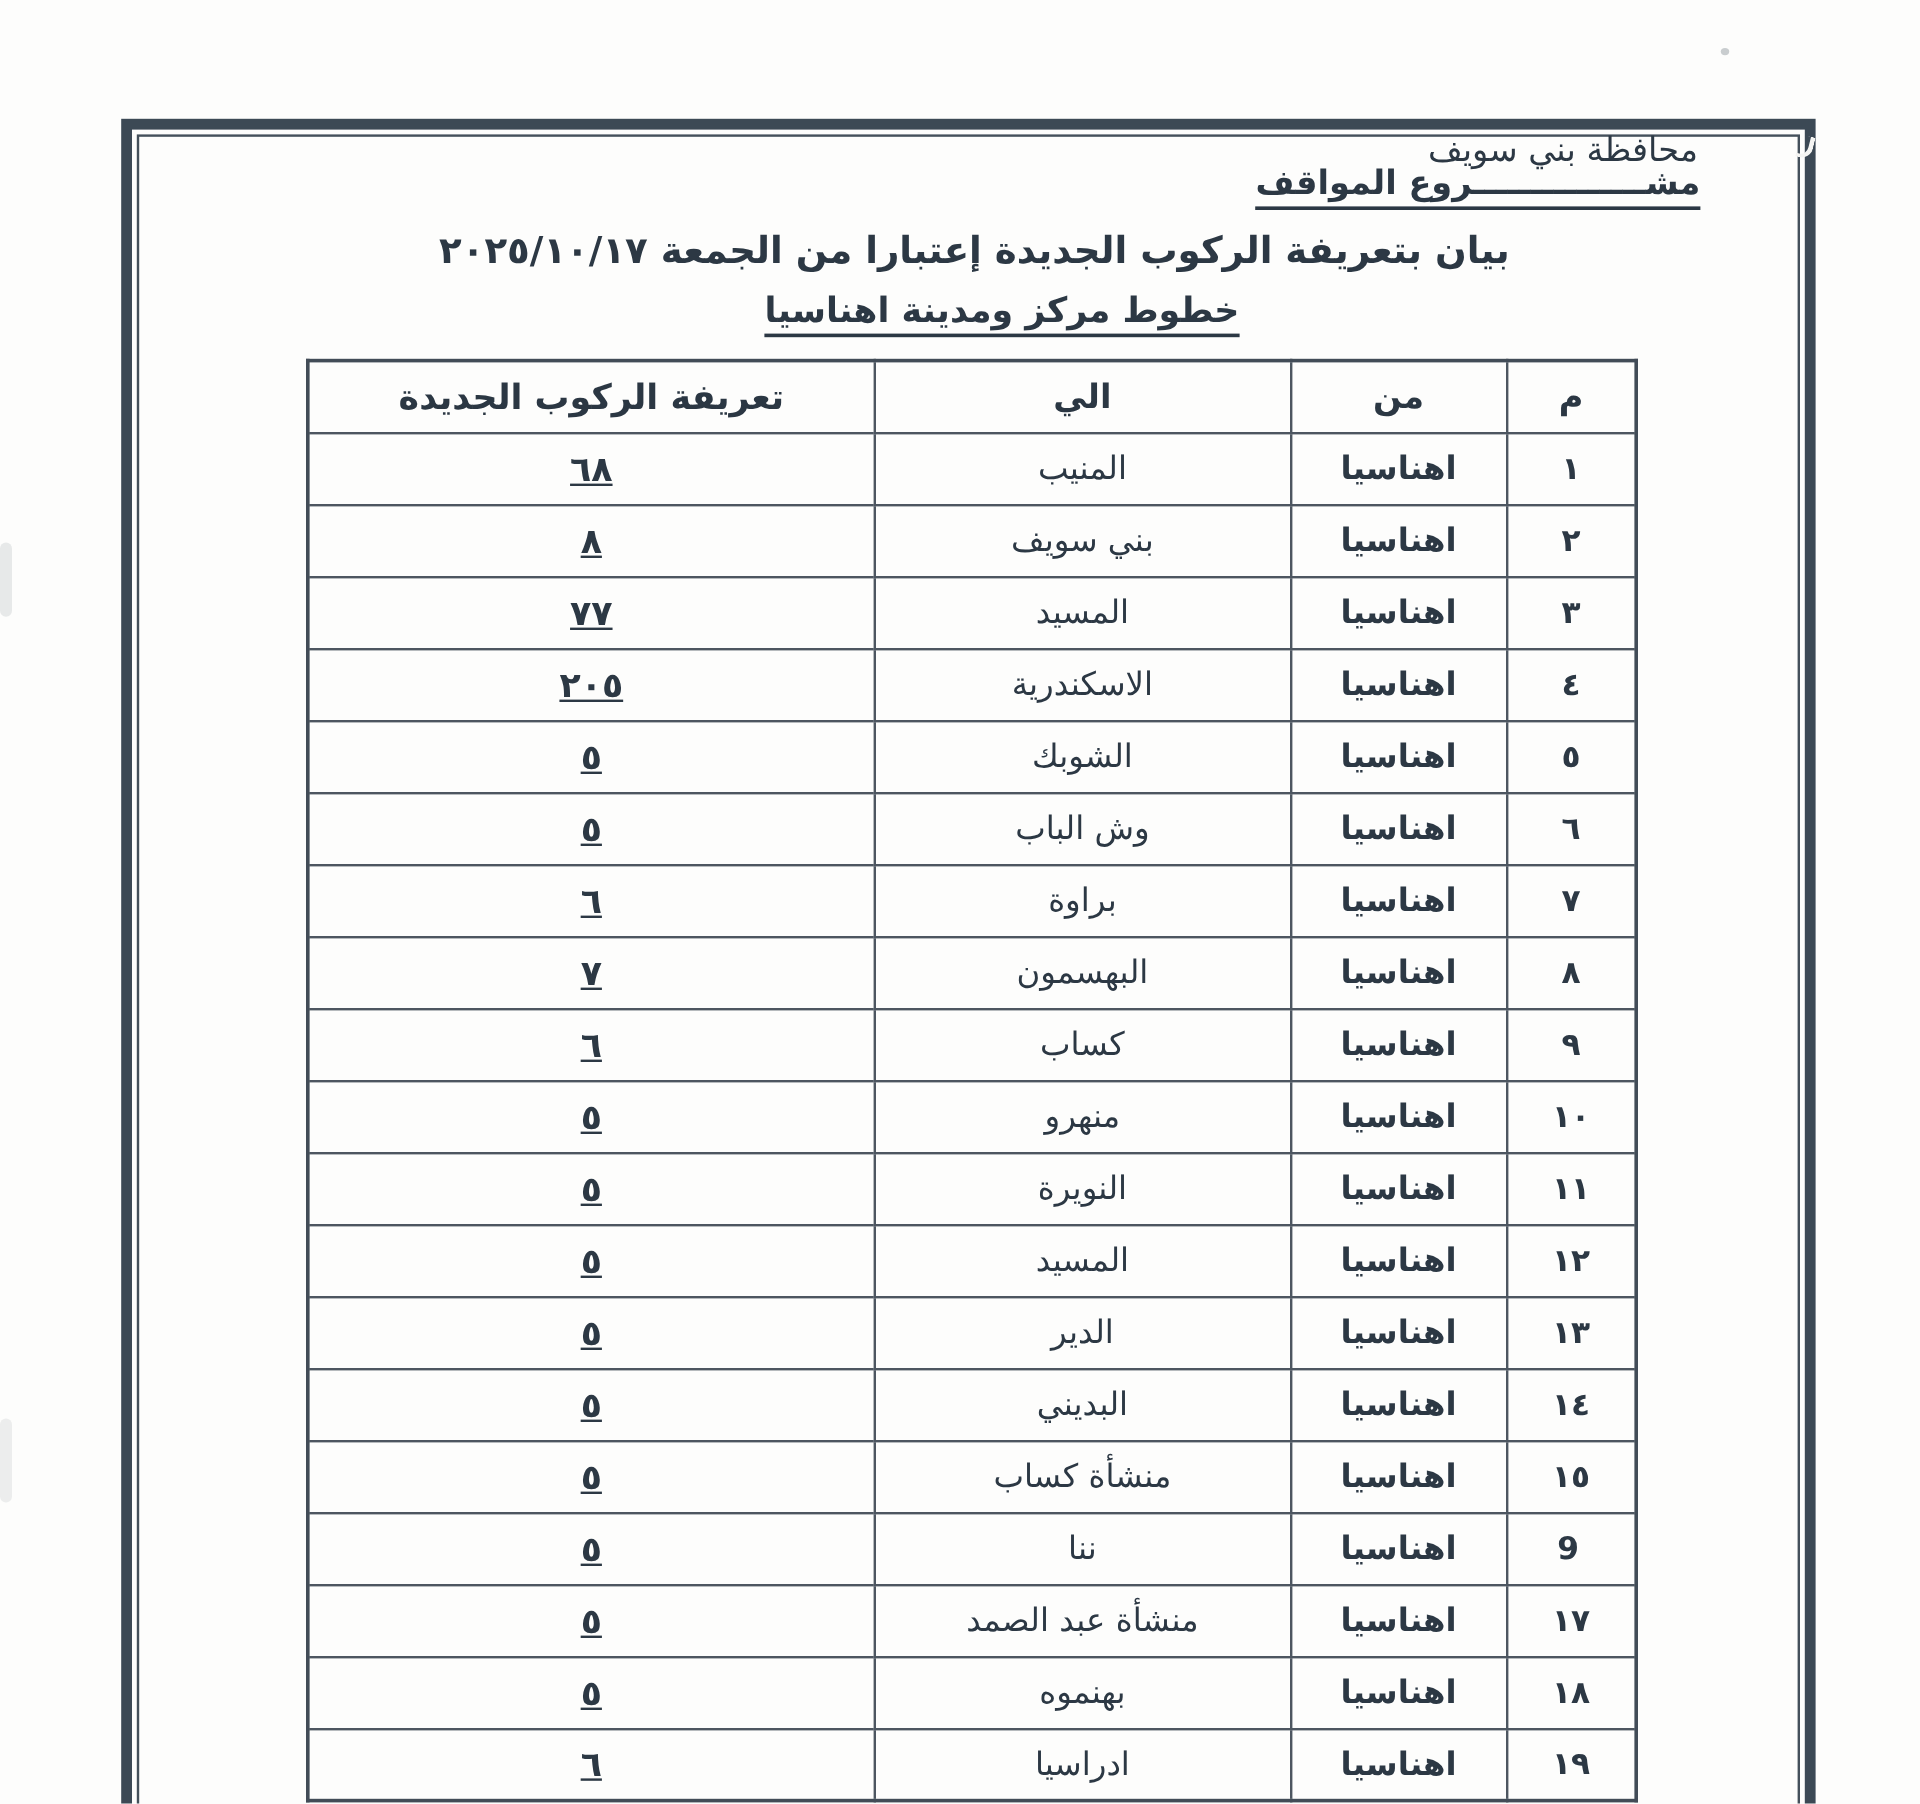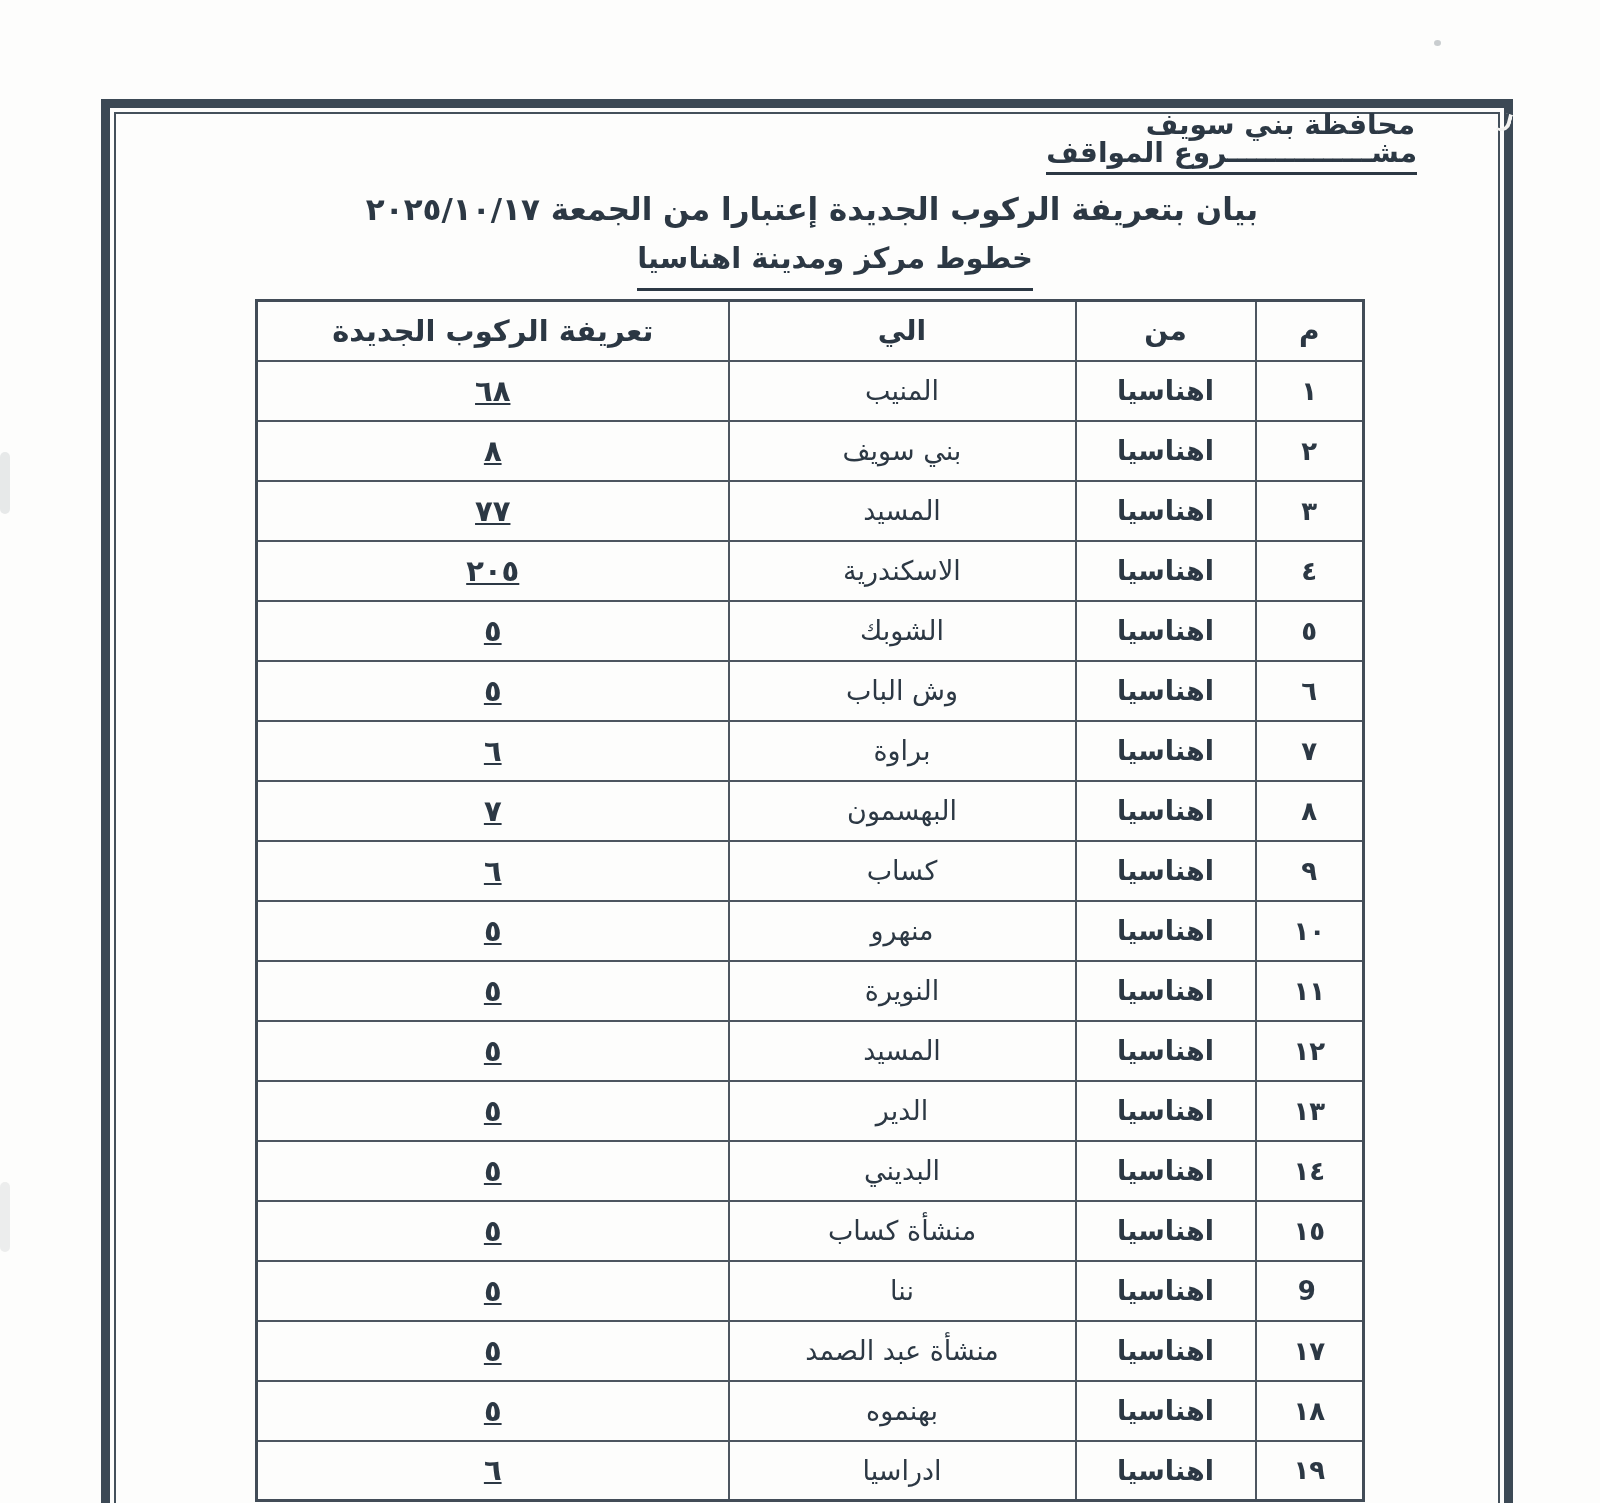--- a/index.html
+++ b/index.html
@@ -10,36 +10,36 @@
   }
   
   .frame{
     position:absolute;left:101px;top:99px;width:1412px;height:1460px;
     border:9px solid #3c4955;box-sizing:border-box;background:transparent;
   }
   .frame-inner{position:absolute;inset:4px;border:2px solid #44505b;}
   
   .org1{
     position:absolute;top:108px;right:185px;direction:rtl;
-    font-size:28px;font-weight:bold;letter-spacing:.5px;
+    font-size:28px;font-weight:normal;letter-spacing:.5px;
   }
   .org2{
     position:absolute;top:136px;right:183px;direction:rtl;
     font-size:28px;font-weight:bold;
     border-bottom:3px solid #2c3844;padding-bottom:3px;
   }
   .title{
     position:absolute;top:191px;left:12px;width:1600px;text-align:center;
     direction:rtl;font-size:31px;font-weight:bold;
   }
   .subtitle{
     position:absolute;top:241px;left:35px;width:1600px;text-align:center;
     direction:rtl;font-size:29px;font-weight:bold;
   }
-  .subtitle span{display:inline-block;border-bottom:3px solid #2c3844;padding-bottom:13px;}
+  .subtitle span{display:inline-block;border-bottom:3px solid #2c3844;padding-bottom:3px;}
   
   table.fares{
     position:absolute;left:255px;top:299px;width:1107px;
     border-collapse:collapse;table-layout:fixed;direction:rtl;
     border:3px solid #424c57;
   }
   table.fares th,table.fares td{
     border:2px solid #4d5660;text-align:center;vertical-align:middle;
     padding:0;overflow:hidden;white-space:nowrap;
   }

